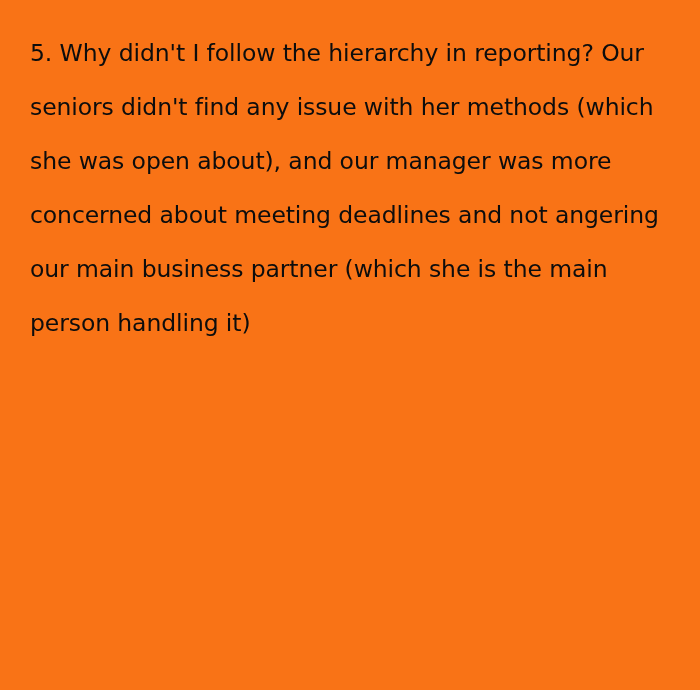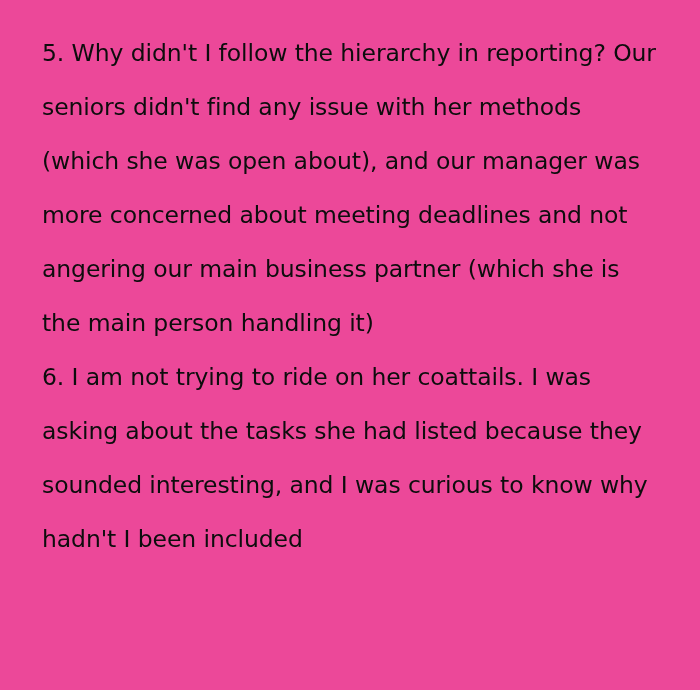--- a/index.html
+++ b/index.html
@@ -10,37 +10,36 @@
     width: 700px;
     height: 690px;
     background: #f7f7f5;
     font-family: "DejaVu Sans", sans-serif;
     overflow: hidden;
   }
   .page {
     width: 700px;
     height: 690px;
     box-sizing: border-box;
-    padding: 26px 40px 20px 42px;
-    background: #ec4899;
+    padding: 26px 40px 20px 30px;
+    background: #f97316;
   }
   .text-block {
     font-size: 23.5px;
     line-height: 54px;
     color: #0d0d0d;
     letter-spacing: -0.1px;
     font-weight: 400;
   }
   .para {
     margin: 0;
     padding: 0;
     white-space: pre-wrap;
   }
 </style>
 </head>
 <body>
 
 <div class="page">
   <div class="text-block">
     <p class="para">5. Why didn't I follow the hierarchy in reporting? Our seniors didn't find any issue with her methods (which she was open about), and our manager was more concerned about meeting deadlines and not angering our main business partner (which she is the main person handling it)</p>
-    <p class="para">6. I am not trying to ride on her coattails. I was asking about the tasks she had listed because they sounded interesting, and I was curious to know why hadn't I been included</p>
   </div>
 </div>
 
 </body></html>

